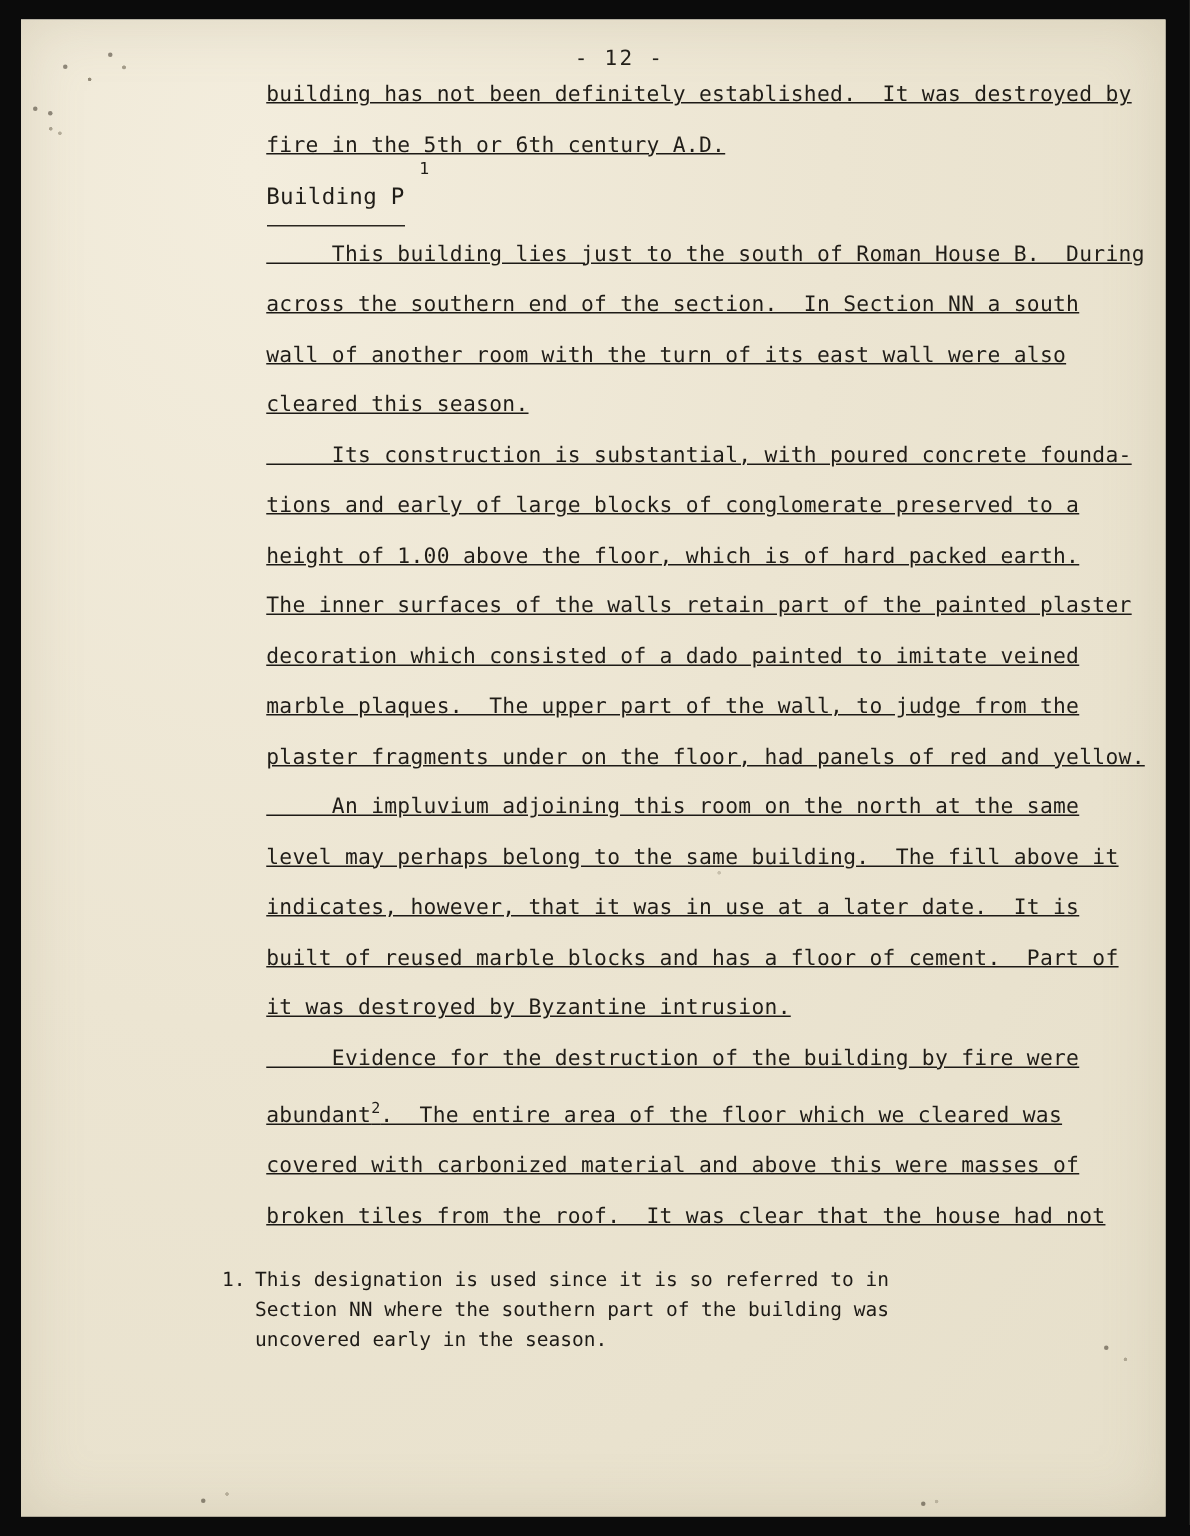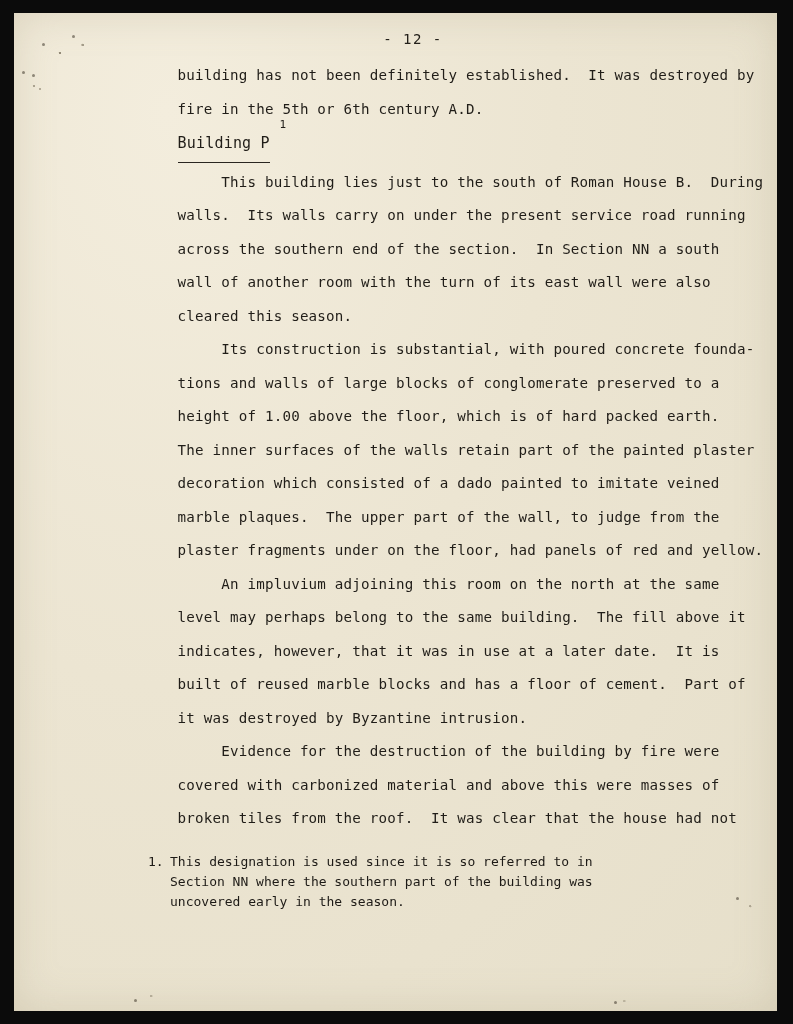--- a/index.html
+++ b/index.html
@@ -56,24 +56,25 @@
   }
   .pagenum {
     text-align: center;
     font-size: 14px;
     letter-spacing: 1.5px;
     margin-top: 18px;
     color: #23201a;
     padding-left: 35px;
   }
   .body-block {
-    margin: 12px auto;
+    margin: 0 auto;
     width: 620px;
     padding-left: 92px;
     box-sizing: border-box;
+    text-decoration: underline;
   }
   .line {
     font-size: 14.2px;
     line-height: 33.5px;
     letter-spacing: 0.2px;
     white-space: pre;
     color: #201d18;
   }
   .heading {
     font-size: 15px;
@@ -154,46 +155,46 @@
 
         <div class="heading-wrap">
           <span class="footnote-marker-1">1</span>
           <span class="heading">Building P</span>
         </div>
 
         <div class="para-gap"></div>
 
         <div>
           <div class="line">     This building lies just to the south of Roman House B.  During</div>
-          <div class="line">walls.  Its walls carry on under the present service road running</div>
           <div class="line">across the southern end of the section.  In Section NN a south</div>
           <div class="line">wall of another room with the turn of its east wall were also</div>
           <div class="line">cleared this season.</div>
         </div>
 
         <div>
           <div class="line">     Its construction is substantial, with poured concrete founda-</div>
-          <div class="line">tions and walls of large blocks of conglomerate preserved to a</div>
+          <div class="line">tions and early of large blocks of conglomerate preserved to a</div>
           <div class="line">height of 1.00 above the floor, which is of hard packed earth.</div>
           <div class="line">The inner surfaces of the walls retain part of the painted plaster</div>
           <div class="line">decoration which consisted of a dado painted to imitate veined</div>
           <div class="line">marble plaques.  The upper part of the wall, to judge from the</div>
           <div class="line">plaster fragments under on the floor, had panels of red and yellow.</div>
         </div>
 
         <div>
           <div class="line">     An impluvium adjoining this room on the north at the same</div>
           <div class="line">level may perhaps belong to the same building.  The fill above it</div>
           <div class="line">indicates, however, that it was in use at a later date.  It is</div>
           <div class="line">built of reused marble blocks and has a floor of cement.  Part of</div>
           <div class="line">it was destroyed by Byzantine intrusion.</div>
         </div>
 
         <div>
           <div class="line">     Evidence for the destruction of the building by fire were</div>
+          <div class="line"><span>abundant</span><span class="sup">2</span><span>.  The entire area of the floor which we cleared was</span></div>
           <div class="line">covered with carbonized material and above this were masses of</div>
           <div class="line">broken tiles from the roof.  It was clear that the house had not</div>
         </div>
 
       </div>
 
       <div class="notes">
         <div class="note">
           <div class="note-num">1.</div>
           <div class="note-body">This designation is used since it is so referred to in

